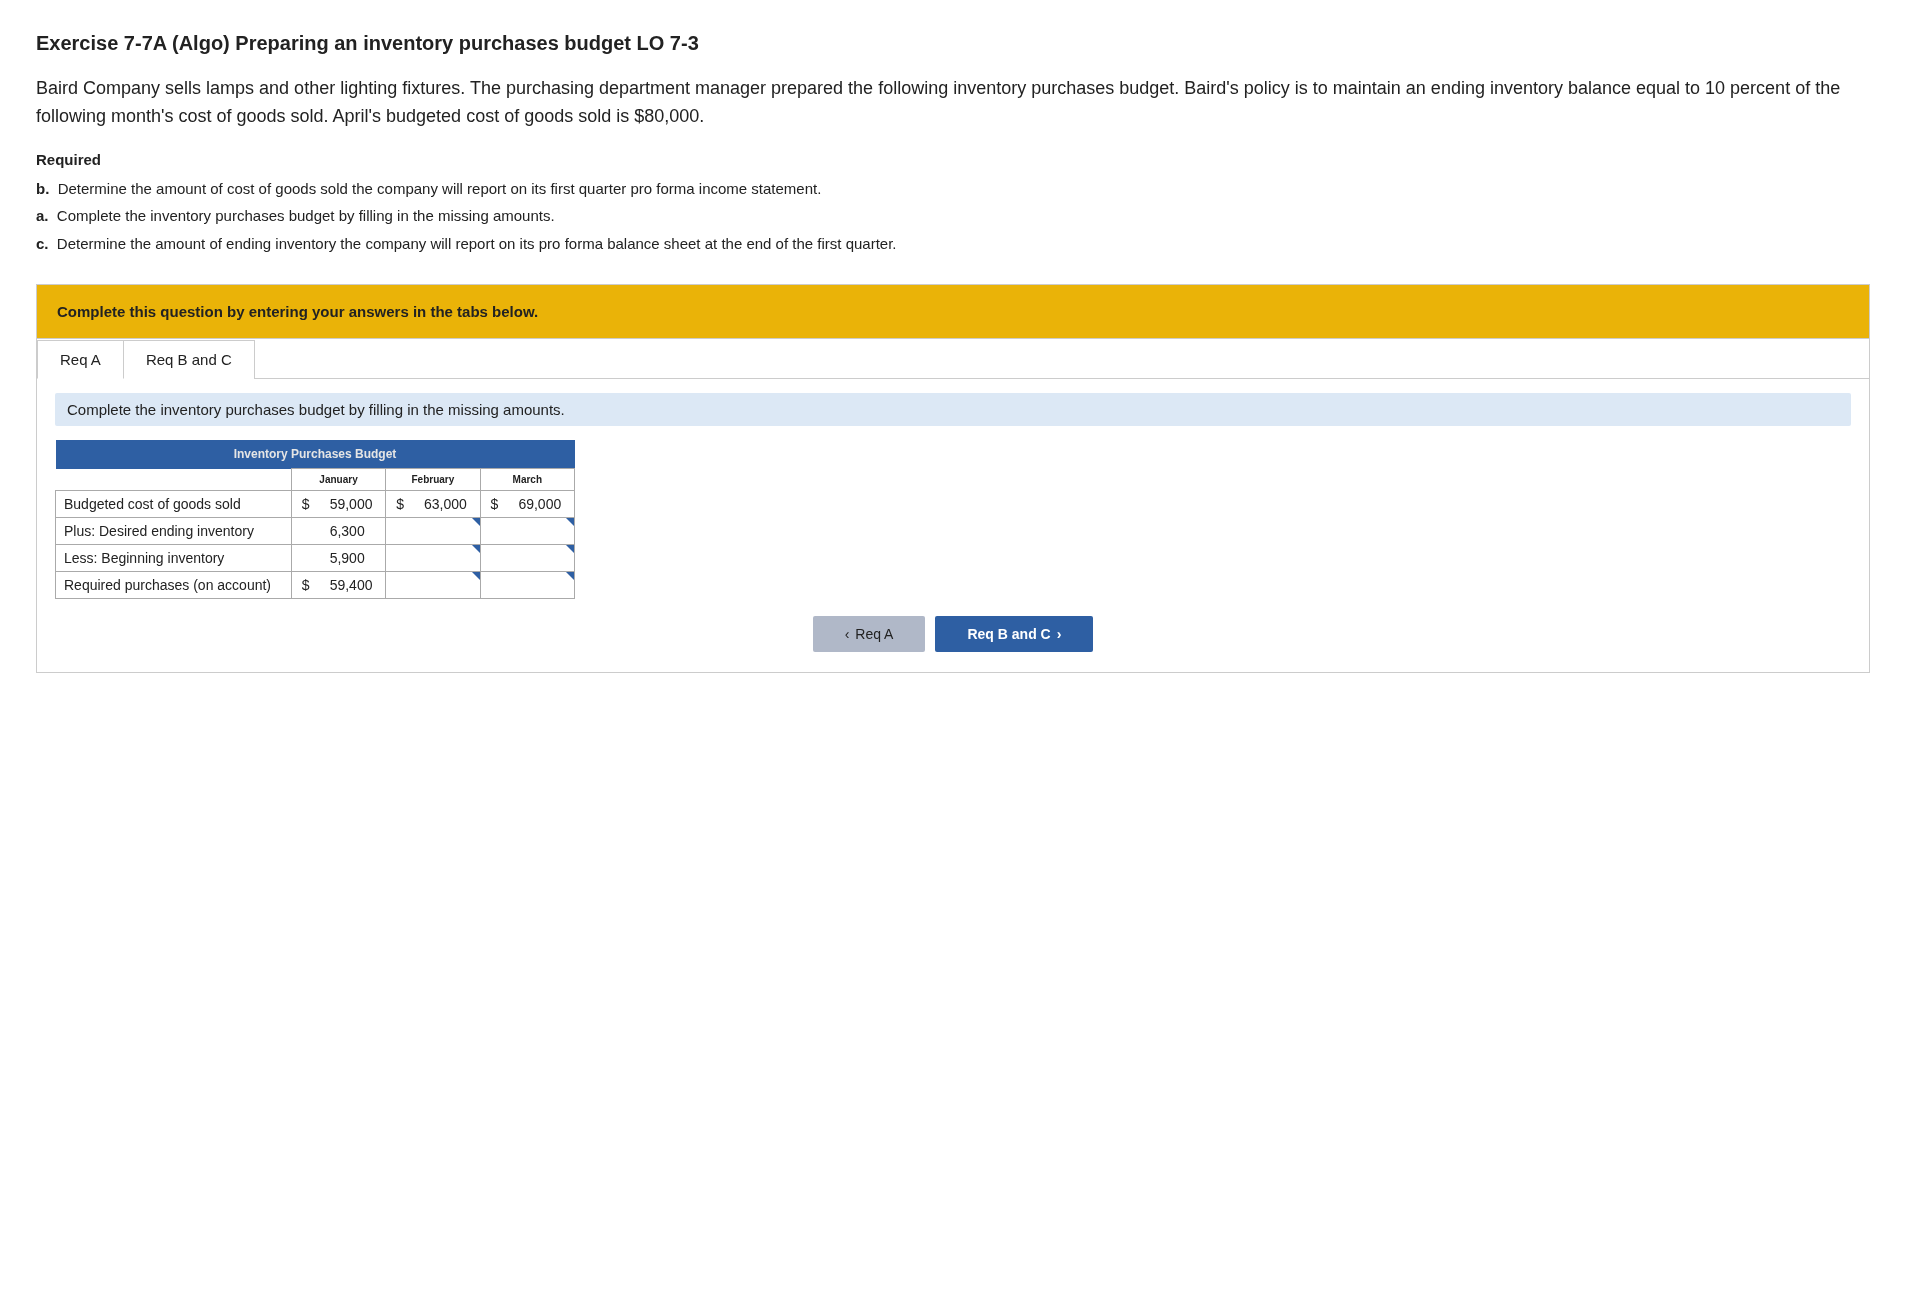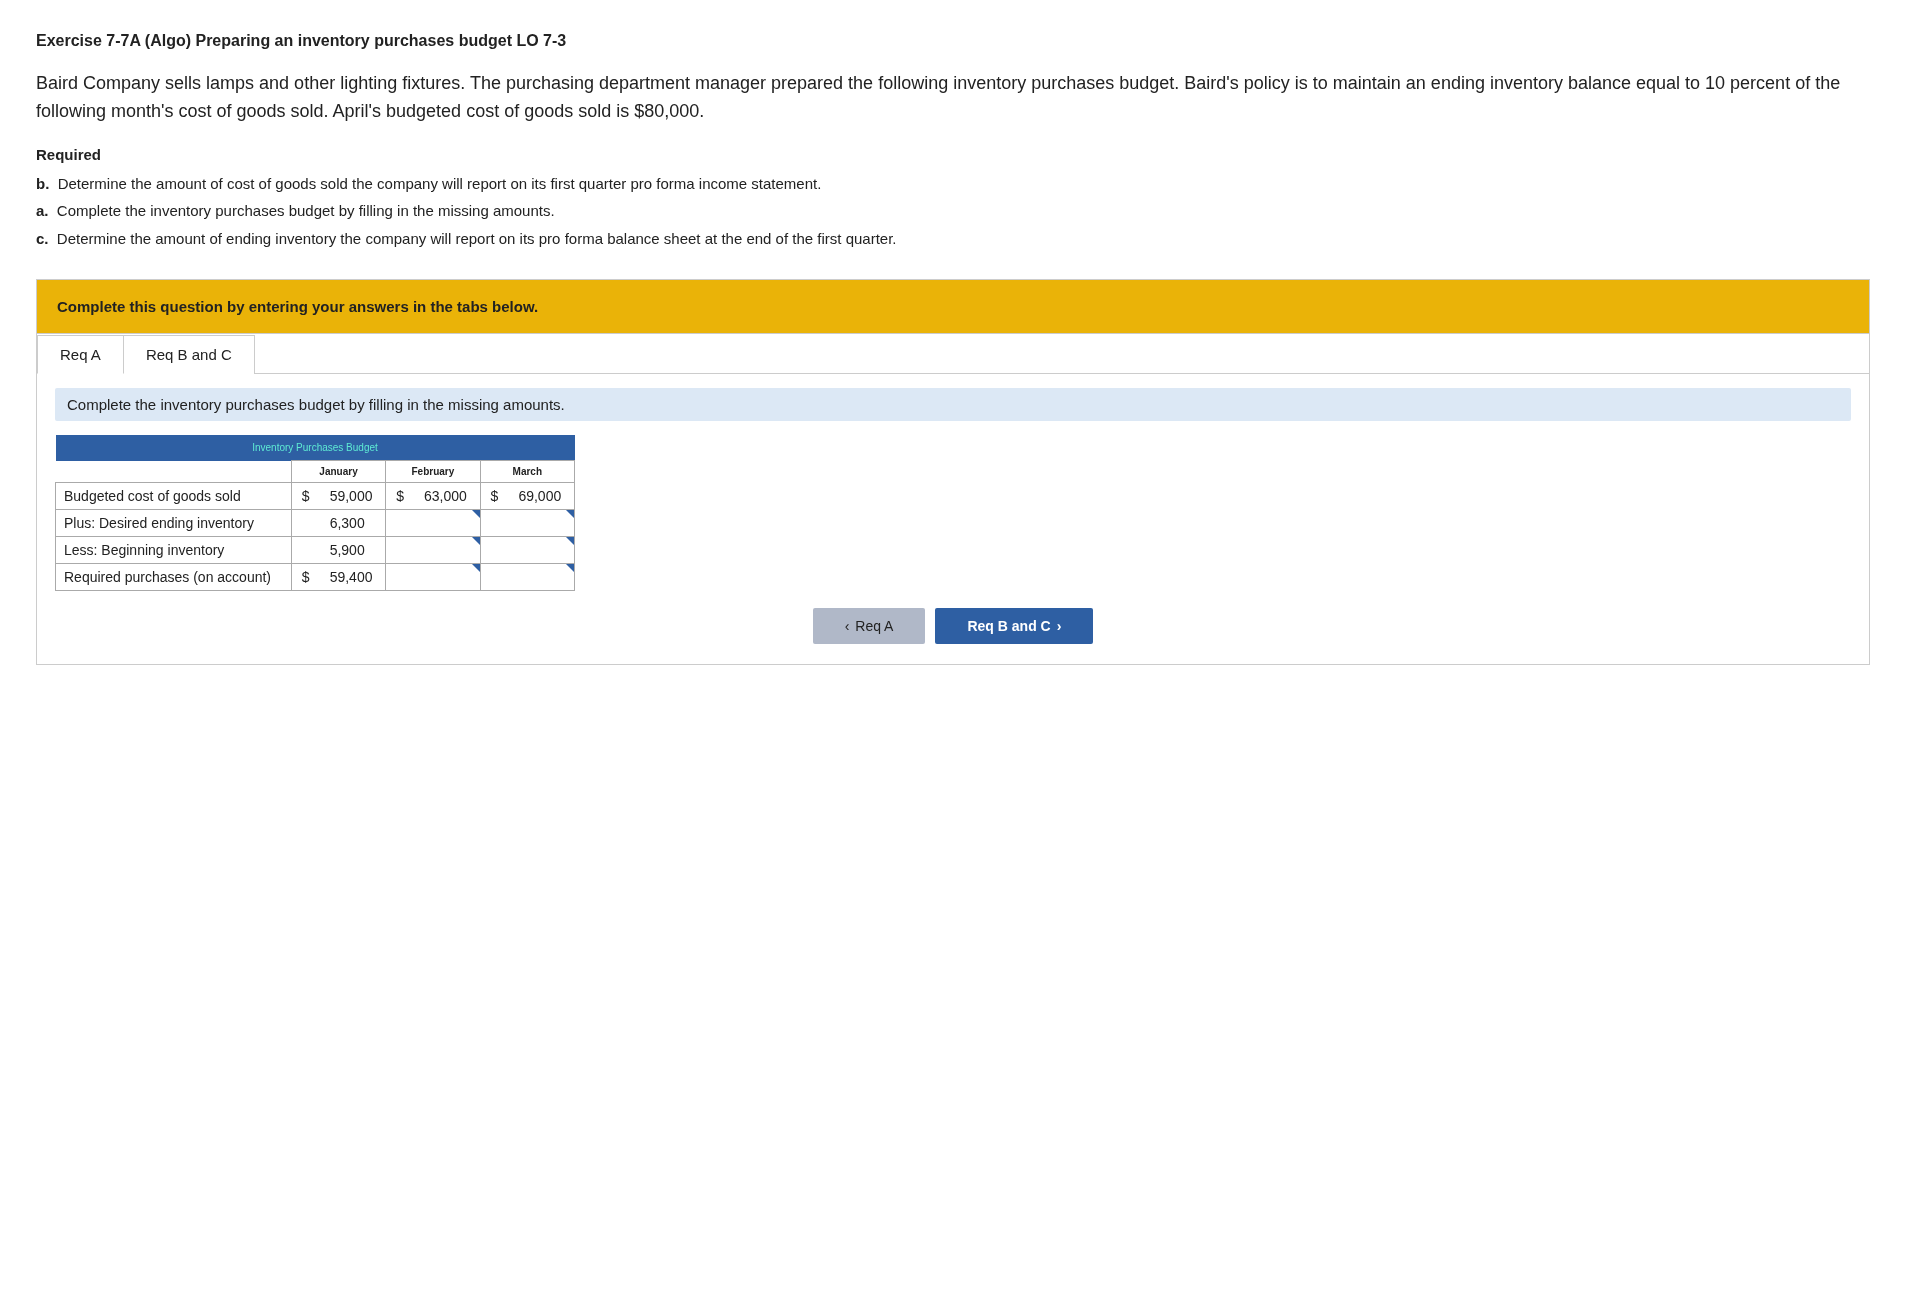--- a/index.html
+++ b/index.html
@@ -11,21 +11,21 @@
     body {
       font-family: Arial, sans-serif;
       font-size: 15px;
       color: #222;
       background: #fff;
       padding: 32px 36px;
       max-width: 1906px;
     }
 
     .page-title {
-      font-size: 16px;
+      font-size: 20px;
       font-weight: bold;
       margin-bottom: 20px;
     }
 
     .description {
       font-size: 18px;
       line-height: 1.55;
       margin-bottom: 20px;
     }
 
@@ -100,25 +100,25 @@
     }
 
     table {
       border-collapse: collapse;
       font-size: 14px;
       min-width: 520px;
     }
 
     .table-title-row td {
       background: #2e5fa3;
-      color: #5eead4;
-      font-weight: normal;
+      color: #e5e5e5;
+      font-weight: bold;
       text-align: center;
       padding: 7px 10px;
-      font-size: 10px;
+      font-size: 12px;
     }
 
     .col-header-row td {
       background: #fff;
       font-weight: bold;
       text-align: center;
       padding: 5px 10px;
       border: 1px solid #aaa;
       font-size: 10px;
     }

